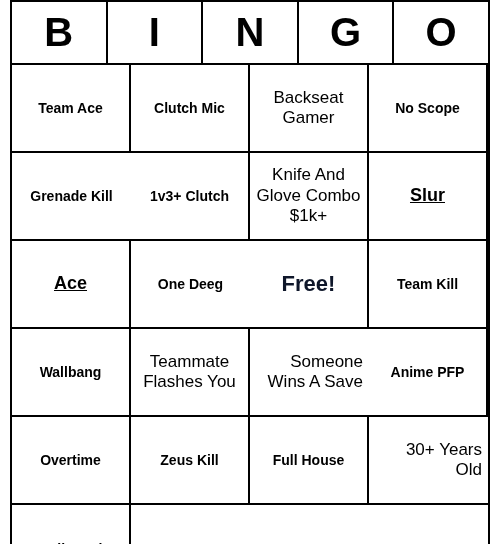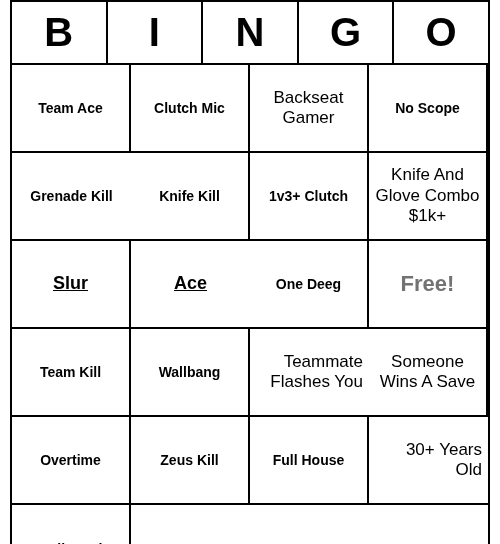--- a/index.html
+++ b/index.html
@@ -53,21 +53,21 @@
       text-align: right;
     }
     .bingo-cell:nth-child(n+21) {
       border-bottom: none;
     }
     .bingo-cell.small-text {
       font-size: 17px;
       font-weight: normal;
     }
     .bingo-cell.free {
-      color: #737373;
+      color: #0f172a;
       font-size: 22px;
       font-weight: bold;
     }
     .bingo-cell.large-text {
       font-size: 18px;
       text-decoration: underline;
     }
   </style>
 </head>
 <body>
@@ -79,30 +79,30 @@
       <div class="bingo-header-cell">N</div>
       <div class="bingo-header-cell">G</div>
       <div class="bingo-header-cell">O</div>
     </div>
   <div class="bingo-grid">
   <div class="bingo-cell">Team Ace</div>
       <div class="bingo-cell">Clutch Mic</div>
       <div class="bingo-cell small-text">Backseat Gamer</div>
       <div class="bingo-cell">No Scope</div>
       <div class="bingo-cell">Grenade Kill</div>
-      <div class="bingo-cell">Knife Kill</div>
       <div class="bingo-cell">1v3+ Clutch</div>
       <div class="bingo-cell small-text">Knife And Glove Combo $1k+</div>
       <div class="bingo-cell large-text">Slur</div>
       <div class="bingo-cell large-text">Ace</div>
       <div class="bingo-cell">One Deeg</div>
       <div class="bingo-cell free">Free!</div>
       <div class="bingo-cell">Team Kill</div>
       <div class="bingo-cell">Wallbang</div>
       <div class="bingo-cell small-text">Teammate Flashes You</div>
       <div class="bingo-cell small-text">Someone Wins A Save</div>
+      <div class="bingo-cell">Anime PFP</div>
       <div class="bingo-cell">Overtime</div>
       <div class="bingo-cell">Zeus Kill</div>
       <div class="bingo-cell">Full House</div>
       <div class="bingo-cell small-text">30+ Years Old</div>
       <div class="bingo-cell">Collateral</div>
     </div>
 </div>
 
 </body></html>

